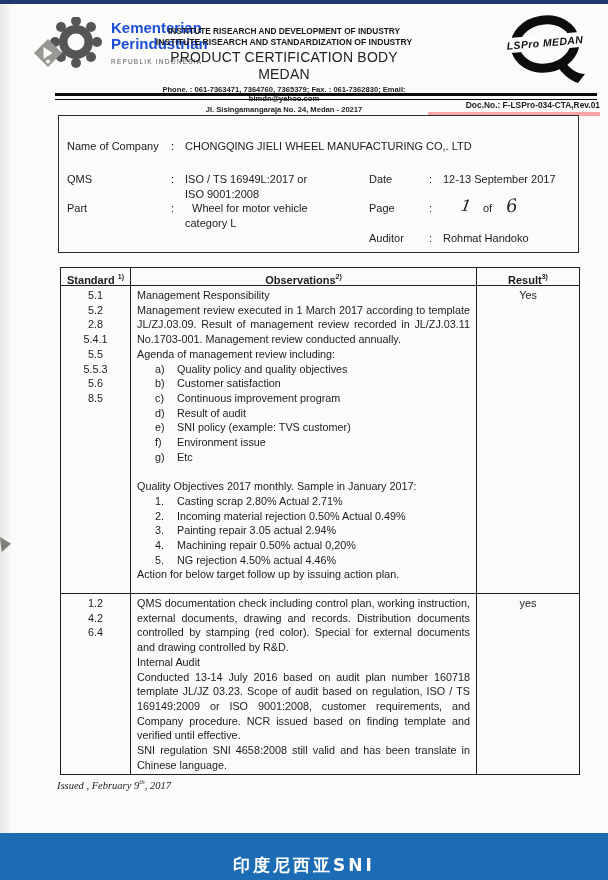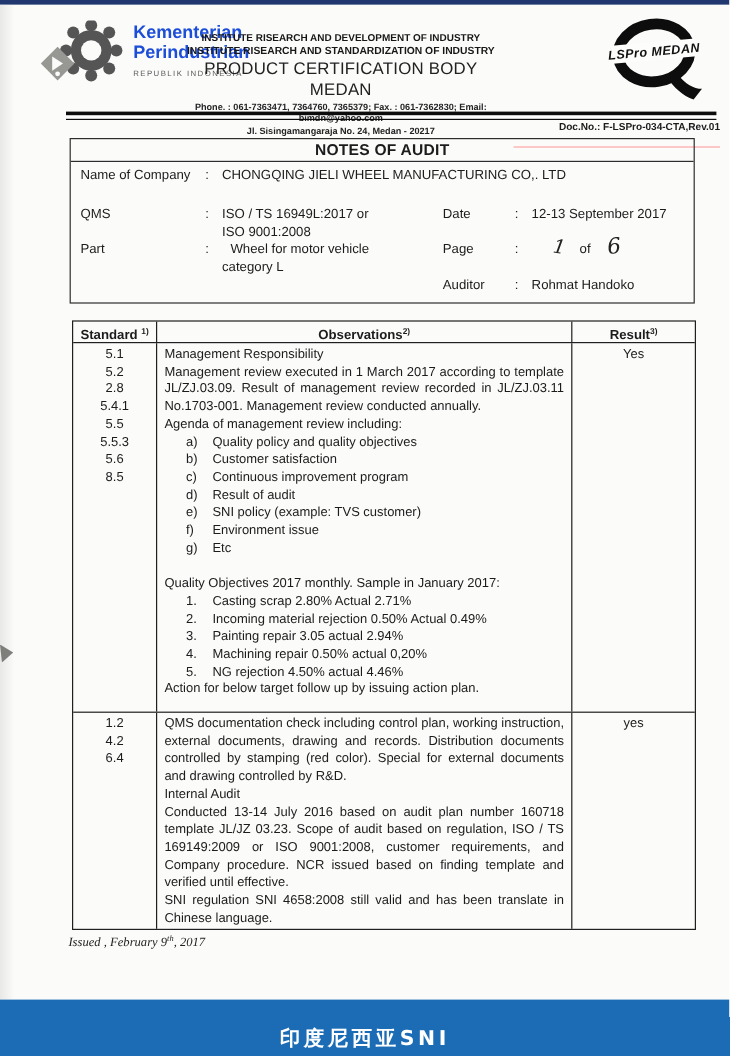--- a/index.html
+++ b/index.html
@@ -16,21 +16,21 @@
   .ministry-text .m1{font-weight:bold;font-size:15px;color:#1d4ed8;}
   .ministry-text .m3{font-size:6.5px;letter-spacing:1.2px;color:#5a5a5a;margin-top:2px;}
   .center-head{position:absolute;left:150px;top:22px;width:268px;text-align:center;}
   .inst{font-weight:bold;font-size:8.3px;line-height:10.5px;color:#171717;}
   .body-name{font-size:14px;line-height:17px;margin-top:2px;color:#222;letter-spacing:.2px;}
   .contact{font-size:7.6px;font-weight:600;line-height:9px;margin-top:2px;color:#242424;}
   .lspro{position:absolute;left:503px;top:10px;}
   .rule2{position:absolute;left:55px;top:89px;width:542px;height:3px;
          border-top:3px solid #0c0c0c;border-bottom:1px solid #0c0c0c;}
   .docno{position:absolute;left:428px;top:96px;width:172px;text-align:right;
-         font-weight:bold;font-size:8.4px;border-bottom:1px solid #fca5a5;padding-bottom:12px;}
+         font-weight:bold;font-size:8.4px;border-bottom:4px solid #fca5a5;padding-bottom:2px;}
 
   
   .notes-box{position:absolute;left:58px;top:111px;width:519px;height:136px;border:1.4px solid #2d2d2d;}
   .notes-title{height:18px;line-height:18px;text-align:center;font-weight:bold;font-size:13px;
          border-bottom:1.3px solid #2d2d2d;letter-spacing:.2px;}
   .f{position:absolute;font-size:11px;white-space:nowrap;}
 
   .hand{font-family:"DejaVu Serif",serif;font-style:italic;font-size:16px;display:inline-block;color:#222;}
 
   
@@ -111,21 +111,20 @@
       <g transform="rotate(-5 42 29)">
         <rect x="7" y="21" width="70" height="15" fill="#fdfdfc"></rect>
         <text x="42" y="32.5" text-anchor="middle" font-size="10.5" font-weight="bold" font-style="italic" fill="#111" font-family="'Liberation Sans',sans-serif" letter-spacing="0.4">LSPro MEDAN</text>
       </g>
     </svg>
 
     <div class="rule2"></div>
     <div class="docno">Doc.No.: F-LSPro-034-CTA,Rev.01</div>
 
     <div class="notes-box">
-      <div class="notes-title">NOTES OF AUDIT</div>
 
       <span class="f" style="left:8px;top:24px">Name of Company</span>
       <span class="f" style="left:112px;top:24px">:</span>
       <span class="f" style="left:126px;top:24px">CHONGQING JIELI WHEEL MANUFACTURING CO,. LTD</span>
 
       <span class="f" style="left:8px;top:57px">QMS</span>
       <span class="f" style="left:112px;top:57px">:</span>
       <span class="f" style="left:126px;top:57px">ISO / TS 16949L:2017 or</span>
       <span class="f" style="left:126px;top:72px">ISO  9001:2008</span>
 

